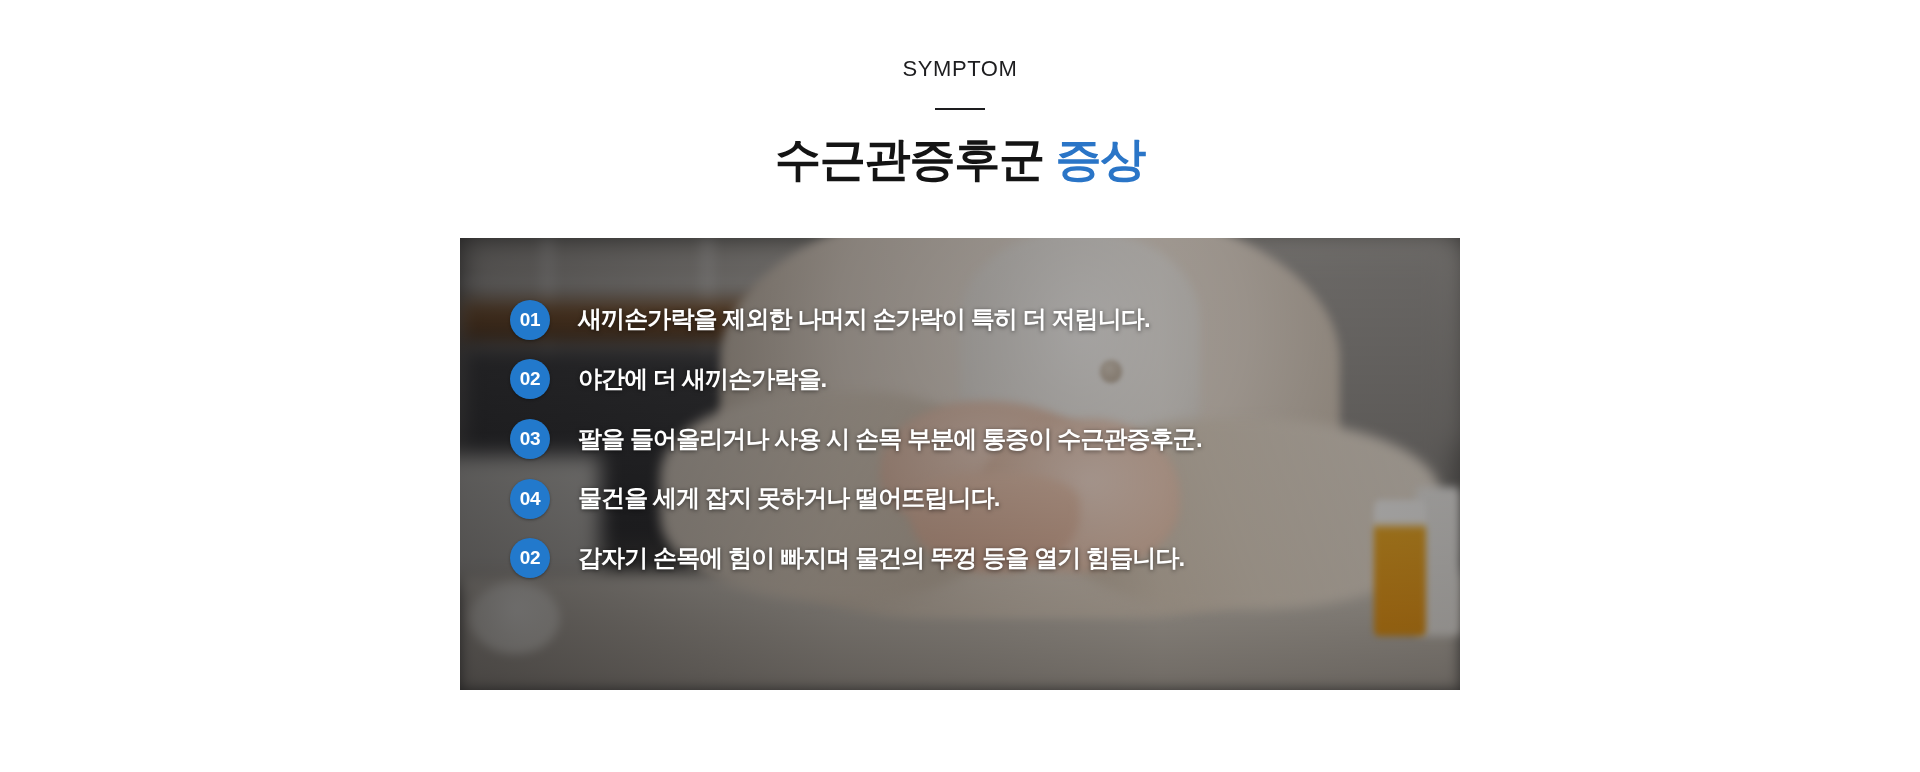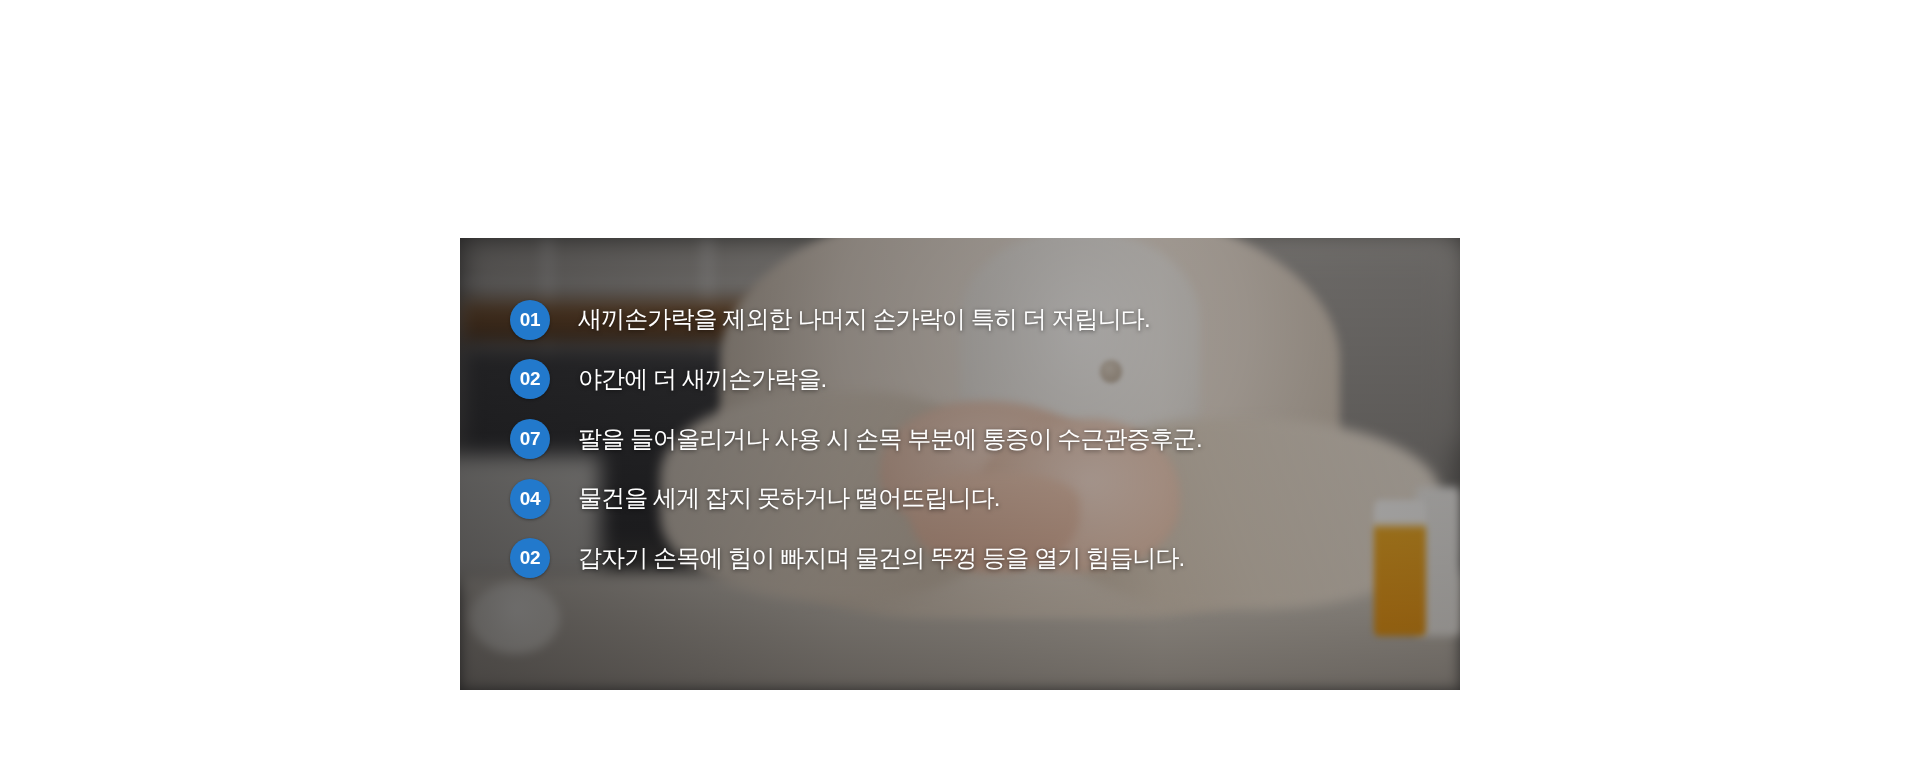--- a/index.html
+++ b/index.html
@@ -251,32 +251,39 @@
     display: flex;
     align-items: center;
     justify-content: center;
     box-shadow: 0 1px 3px rgba(0,0,0,.35);
   }
 
   .symptom-text {
     margin-left: 28px;
     color: #ffffff;
     font-size: 24px;
-    font-weight: 400;
+    font-weight: 700;
     letter-spacing: -0.9px;
     line-height: 1.2;
     white-space: nowrap;
     text-shadow: 0 1px 4px rgba(0,0,0,.55);
   }
 </style>
 </head>
 <body>
 
 <div class="page">
 
+  <div class="section-head">
+    <div class="eyebrow">SYMPTOM</div>
+    <div class="head-rule"></div>
+    <div class="headline">
+      <span>수근관증후군 </span><span class="accent">증상</span>
+    </div>
+  </div>
 
   <div class="banner">
 
     <div class="photo">
       <div class="ph-wall"></div>
       <div class="ph-tile" style="left:8%;  top:0;   width:1.5%; height:42%;"></div>
       <div class="ph-tile" style="left:24%; top:0;   width:1.5%; height:42%;"></div>
       <div class="ph-tile" style="left:44%; top:0;   width:1.5%; height:30%;"></div>
       <div class="ph-tile" style="left:0;   top:9%;  width:46%;  height:1.6%;"></div>
       <div class="ph-shelf"></div>
@@ -305,21 +312,21 @@
         <div class="badge">01</div>
         <div class="symptom-text">새끼손가락을 제외한 나머지 손가락이 특히 더 저립니다.</div>
       </div>
 
       <div class="symptom-row">
         <div class="badge">02</div>
         <div class="symptom-text">야간에 더 새끼손가락을.</div>
       </div>
 
       <div class="symptom-row">
-        <div class="badge">07</div>
+        <div class="badge">03</div>
         <div class="symptom-text">팔을 들어올리거나 사용 시 손목 부분에 통증이 수근관증후군.</div>
       </div>
 
       <div class="symptom-row">
         <div class="badge">04</div>
         <div class="symptom-text">물건을 세게 잡지 못하거나 떨어뜨립니다.</div>
       </div>
 
       <div class="symptom-row">
         <div class="badge">02</div>

